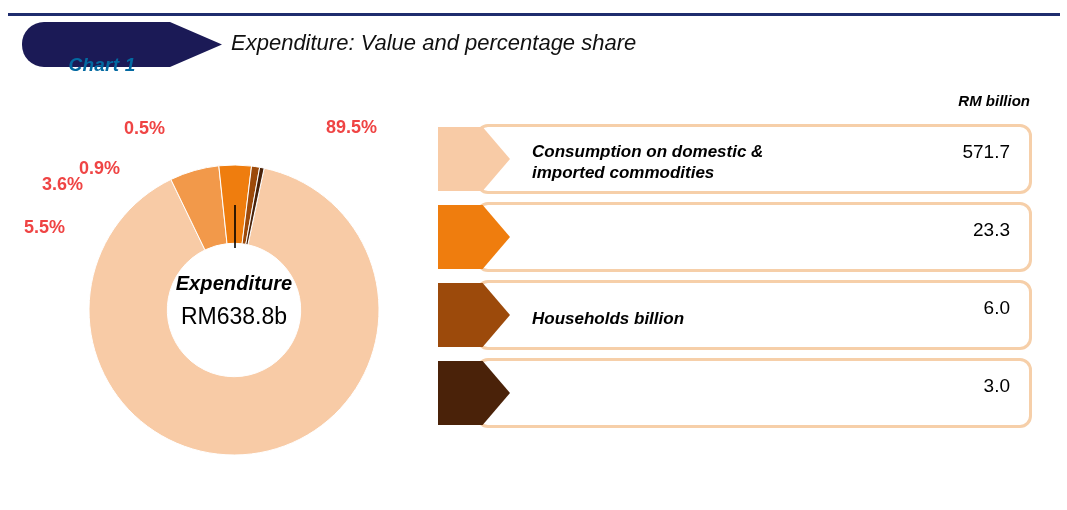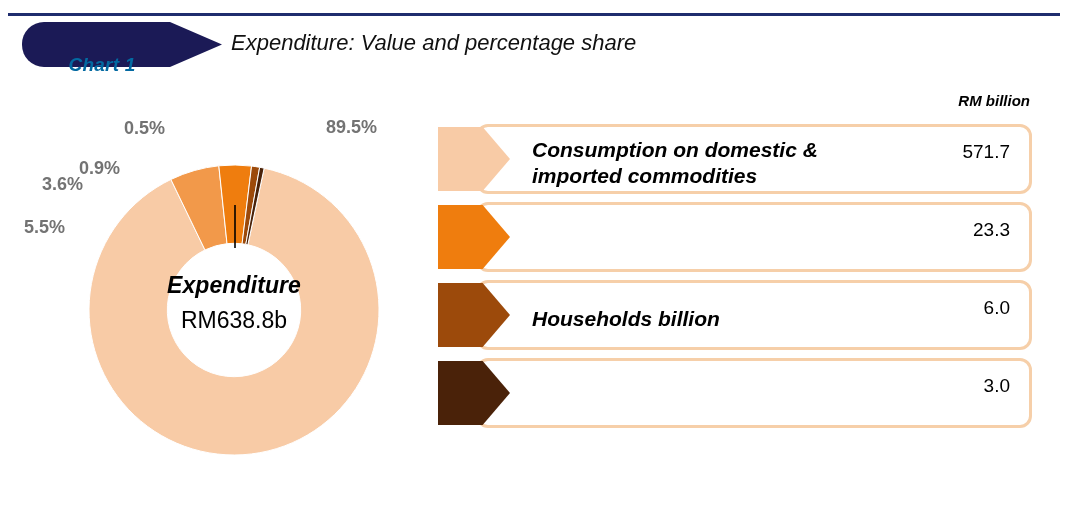--- a/index.html
+++ b/index.html
@@ -74,34 +74,34 @@
     top: 120px;
     width: 380px;
     height: 380px;
   }
   #donut-svg { display: block; }
 
   .pct-label {
     position: absolute;
     font-size: 18px;
     font-weight: bold;
-    color: #737373;
+    color: #ef4444;
     white-space: nowrap;
     text-align: right;
   }
   #donut-center {
     position: absolute;
     left: 96px;
     top: 152px;
     width: 188px;
     text-align: center;
     pointer-events: none;
   }
   #donut-center .center-name {
-    font-size: 23px;
+    font-size: 20px;
     font-style: italic;
     font-weight: bold;
     letter-spacing: .1px;
   }
   #donut-center .center-value {
     font-size: 23px;
     font-weight: normal;
     margin-top: 8px;
   }
 
@@ -148,21 +148,21 @@
     z-index: 3;
   }
   .legend-label {
     position: absolute;
     left: 94px;
     top: 0;
     right: 120px;
     height: 78px;
     display: flex;
     align-items: center;
-    font-size: 21px;
+    font-size: 17px;
     font-style: italic;
     font-weight: bold;
     line-height: 1.22;
     z-index: 2;
   }
   .legend-value {
     position: absolute;
     right: 22px;
     top: 0;
     height: 56px;

